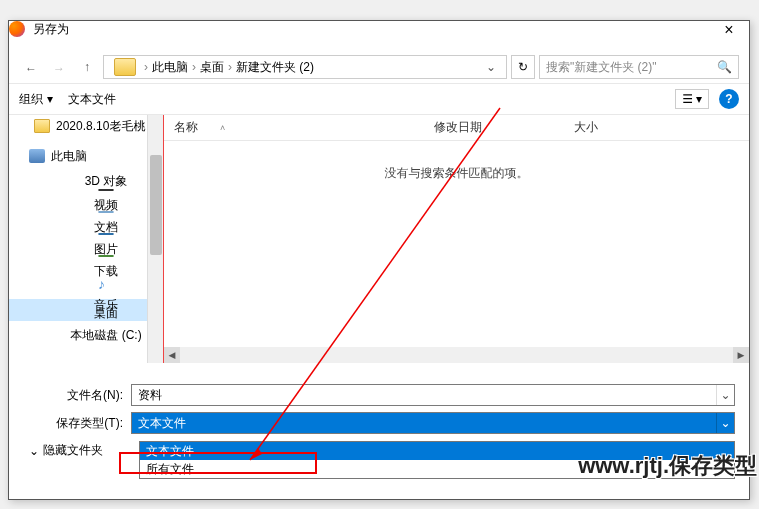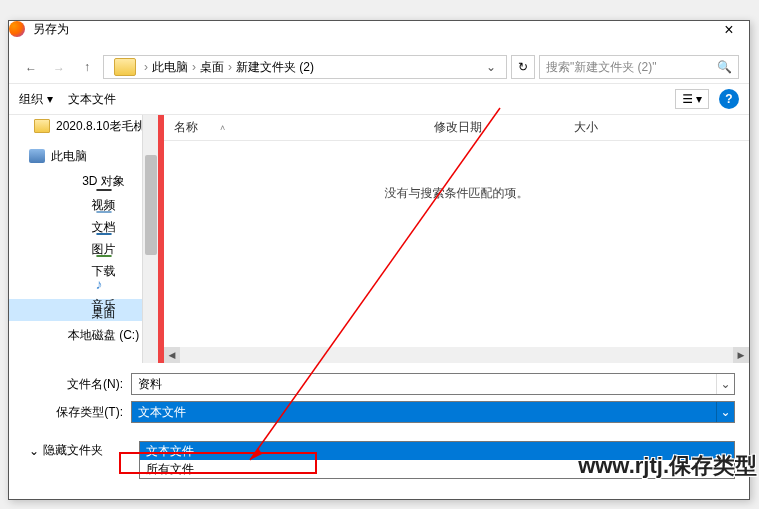--- a/index.html
+++ b/index.html
@@ -18,21 +18,21 @@
 .pathbox .dropdown { margin-left: auto; display: flex; }
 .pathbox .dropdown span { padding: 0 4px; color: #555; }
 .refresh { width: 24px; height: 24px; border: 1px solid #ccc; display: flex; align-items: center; justify-content: center; cursor: pointer; }
 .searchbox { width: 200px; height: 24px; border: 1px solid #ccc; display: flex; align-items: center; padding: 0 6px; color: #888; }
 .toolbar { height: 32px; border-top: 1px solid #e8e8e8; border-bottom: 1px solid #e8e8e8; display: flex; align-items: center; padding: 0 10px; gap: 15px; background: #fff; }
 .toolbar .item { display: flex; align-items: center; gap: 4px; cursor: pointer; }
 .toolbar .right { margin-left: auto; display: flex; align-items: center; gap: 10px; }
 .viewbtn { border: 1px solid #ccc; padding: 2px 6px; display: flex; align-items: center; gap: 3px; }
 .help { width: 20px; height: 20px; border-radius: 50%; background: #0078d7; color: #fff; display: flex; align-items: center; justify-content: center; font-weight: bold; }
 .body { display: flex; height: 248px; }
-.tree { width: 155px; border-right: 6px solid #ef4444; overflow: hidden; position: relative; background: #fff; }
+.tree { width: 155px; border-right: 1px solid #ef4444; overflow: hidden; position: relative; background: #fff; }
 .tree .node { display: flex; align-items: center; height: 22px; padding-left: 20px; gap: 6px; cursor: pointer; }
 .tree .node.top { padding-left: 25px; }
 .tree .node.sub { padding-left: 40px; flex-direction: column; }
 .tree .node.sel { background: #cce8ff; }
 .tree .ticon { width: 16px; height: 14px; }
 .ic-folder { background: linear-gradient(#ffe9a2,#f3c94a); border: 1px solid #d4a93a; border-radius: 1px; }
 .ic-pc { background: linear-gradient(#8bb8e8,#4a7db8); border-radius: 2px; }
 .ic-3d { background: linear-gradient(#6fc3df,#2e8bc0); border-radius: 2px; }
 .ic-video { background: linear-gradient(#8860d0,#5f3dc4); border: 1px solid #333; border-radius: 1px; }
 .ic-image { background: linear-gradient(#5fc9f8,#3a8fd8); border: 1px solid #2c6fa8; border-radius: 1px; }
@@ -43,25 +43,25 @@
 .ic-disk { background: linear-gradient(#e0e0e0,#b0b0b0); border-radius: 1px; }
 .tree .scrollbar { position: absolute; right: 0; top: 0; width: 16px; height: 100%; background: #f0f0f0; border-left: 1px solid #ddd; }
 .tree .scrollbar .thumb { position: absolute; left: 2px; width: 12px; top: 40px; height: 100px; background: #c0c0c0; border-radius: 2px; }
 .files { flex: 1; position: relative; background: #fff; }
 .filehdr { height: 26px; display: flex; align-items: center; border-bottom: 1px solid #e8e8e8; }
 .filehdr .col { padding: 0 10px; color: #333; }
 .filehdr .c1 { width: 260px; display: flex; align-items: center; gap: 22px; }
 .filehdr .c2 { width: 140px; }
 .filehdr .c3 { width: 100px; }
 .filehdr .c4 { width: 70px; }
-.files .empty { text-align: center; margin-top: 44px; color: #444; }
+.files .empty { text-align: center; margin-top: 24px; color: #444; }
 .files .hscroll { position: absolute; left: 0; bottom: 0; right: 0; height: 16px; background: #f0f0f0; }
 .files .hscroll .lbtn, .files .hscroll .rbtn { position: absolute; top: 0; width: 16px; height: 16px; background: #ddd; display: flex; align-items: center; justify-content: center; font-size: 9px; color: #555; }
 .files .hscroll .rbtn { right: 0; }
-.bottom { padding: 10px 14px 6px 14px; }
+.bottom { padding: 21px 14px 6px 14px; }
 .row { display: flex; align-items: center; margin-bottom: 6px; }
 .row .lbl { width: 108px; text-align: right; padding-right: 8px; }
 .row .input { flex: 1; height: 22px; border: 1px solid #7a7a7a; padding: 0 6px; background: #fff; display: flex; align-items: center; position: relative; }
 .row .input .drop { position: absolute; right: 0; top: 0; width: 18px; height: 100%; display: flex; align-items: center; justify-content: center; color: #555; border-left: 1px solid #ddd; }
 .row .input.sel { background: #0078d7; color: #fff; }
 .row .input.sel .drop { color: #fff; border-left: 1px solid #0060a8; }
 .row .input.sel .selected-text { background: #0078d7; color: #fff; }
 .dropdown-list { position: absolute; left: 130px; right: 14px; top: 420px; background: #fff; border: 1px solid #767676; z-index: 10; }
 .dropdown-list .opt { height: 18px; padding: 0 6px; display: flex; align-items: center; cursor: pointer; }
 .dropdown-list .opt.hl { background: #0078d7; color: #fff; }

